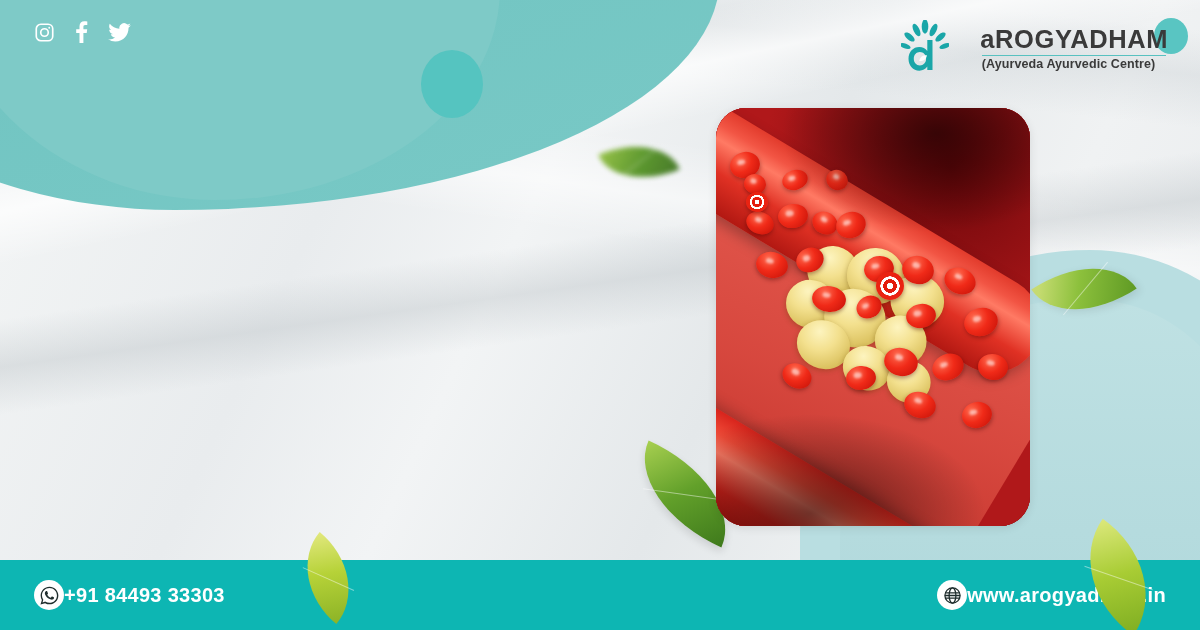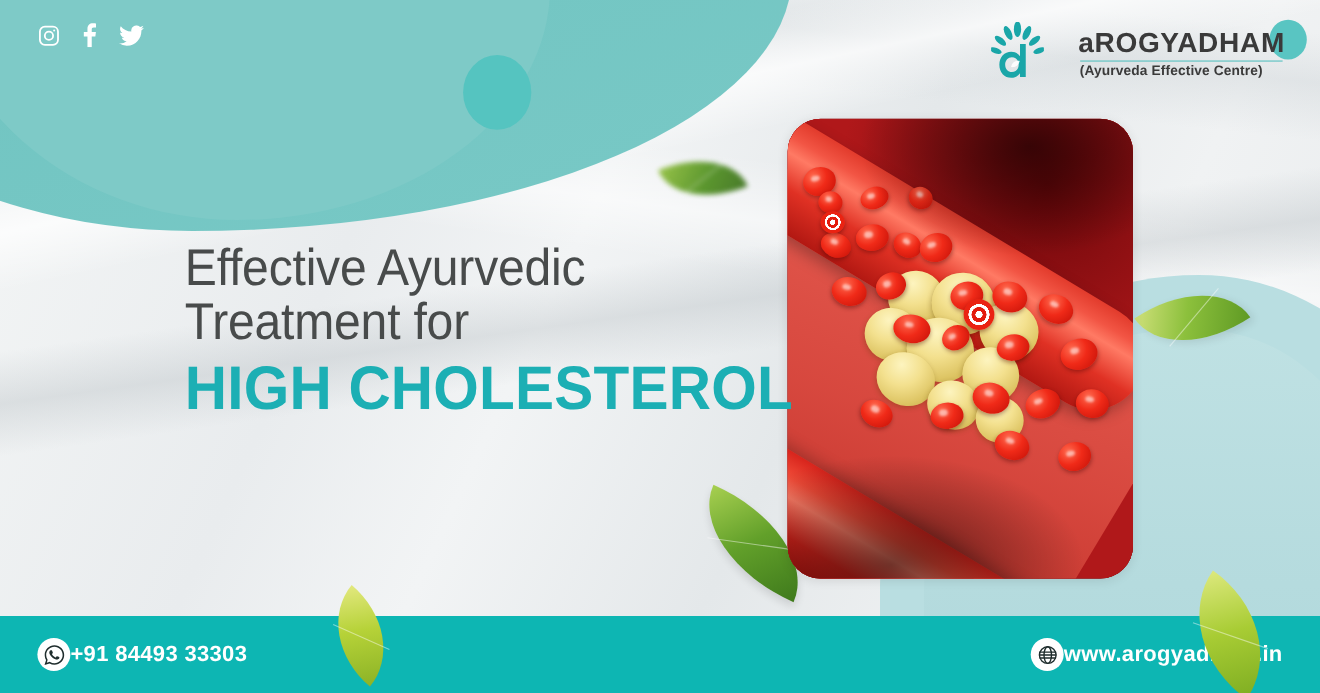--- a/index.html
+++ b/index.html
@@ -261,29 +261,24 @@
           <ellipse cx="4.2" cy="26" rx="2.5" ry="5.6" transform="rotate(-70 4.2 26)"></ellipse>
           <ellipse cx="43.8" cy="26" rx="2.5" ry="5.6" transform="rotate(70 43.8 26)"></ellipse>
         </g>
         <path d="M31.5 20v30h-5.2v-3.4c-1.8 2.6-4.6 4.1-8 4.1-6.2 0-10.8-4.9-10.8-11.9S12.1 27 18.3 27c3.4 0 6.2 1.5 8 4.1V20h5.2zM18.9 32.1c-3.5 0-6.1 2.8-6.1 6.7s2.6 6.7 6.1 6.7 6.2-2.8 6.2-6.7-2.7-6.7-6.2-6.7z" fill="#1aa6a8"></path>
         <path d="M20.8 36.4c2.2-1.6 5.2-1.2 5.2-1.2s-.4 3-2.6 4.6c-2.2 1.6-5.2 1.2-5.2 1.2s.4-3 2.6-4.6z" fill="#ffffff" opacity=".92"></path>
       </svg>
     </div>
     <div class="logo-text">
       <div class="logo-name"><span>a</span><span class="cap">rogyadham</span></div>
       <div class="logo-rule"></div>
-      <div class="logo-sub">(Ayurveda Effective Centre)</div>
+      <div class="logo-sub">(Ayurveda Ayurvedic Centre)</div>
     </div>
   </div>
 
-  <div class="headline">
-    <div class="h-line">Effective Ayurvedic</div>
-    <div class="h-line">Treatment for</div>
-    <div class="h-emph">HIGH CHOLESTEROL</div>
-  </div>
 
   <div class="leaf leaf-a">
       <div class="leaf-shape">
         <div class="leaf-vein"></div>
       </div>
     </div>
   <div class="leaf leaf-c">
       <div class="leaf-shape">
         <div class="leaf-vein"></div>
       </div>

